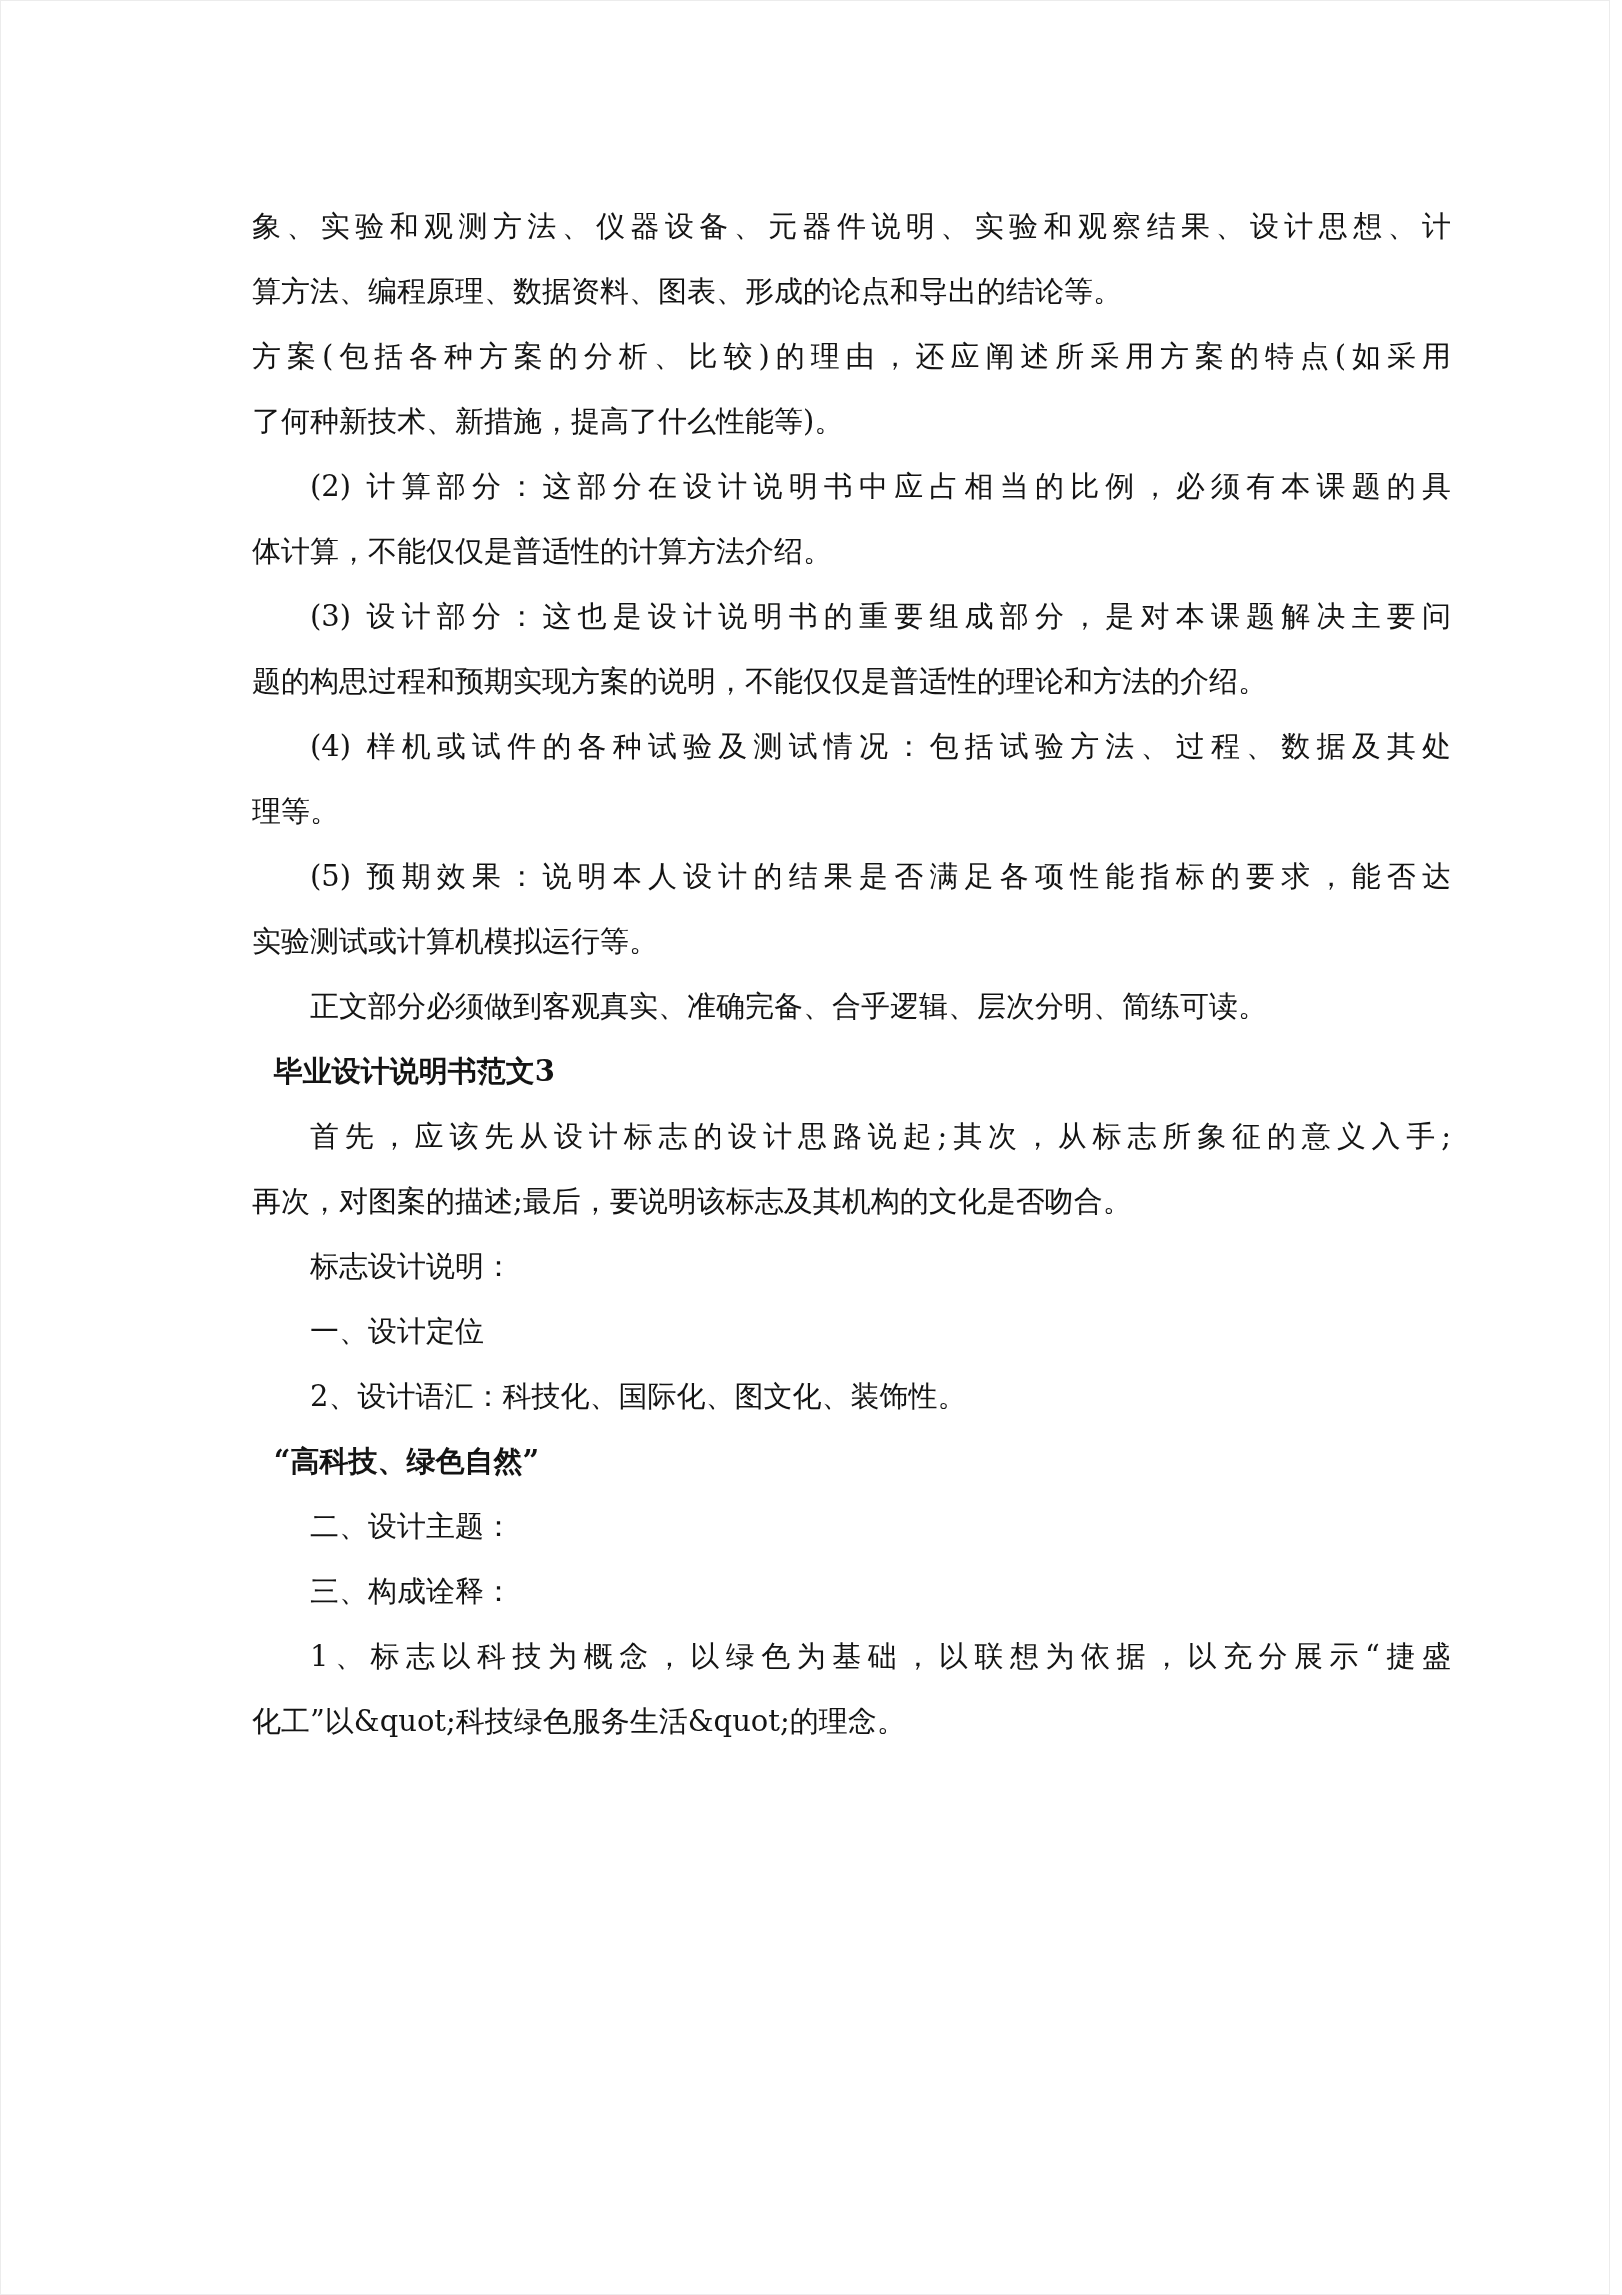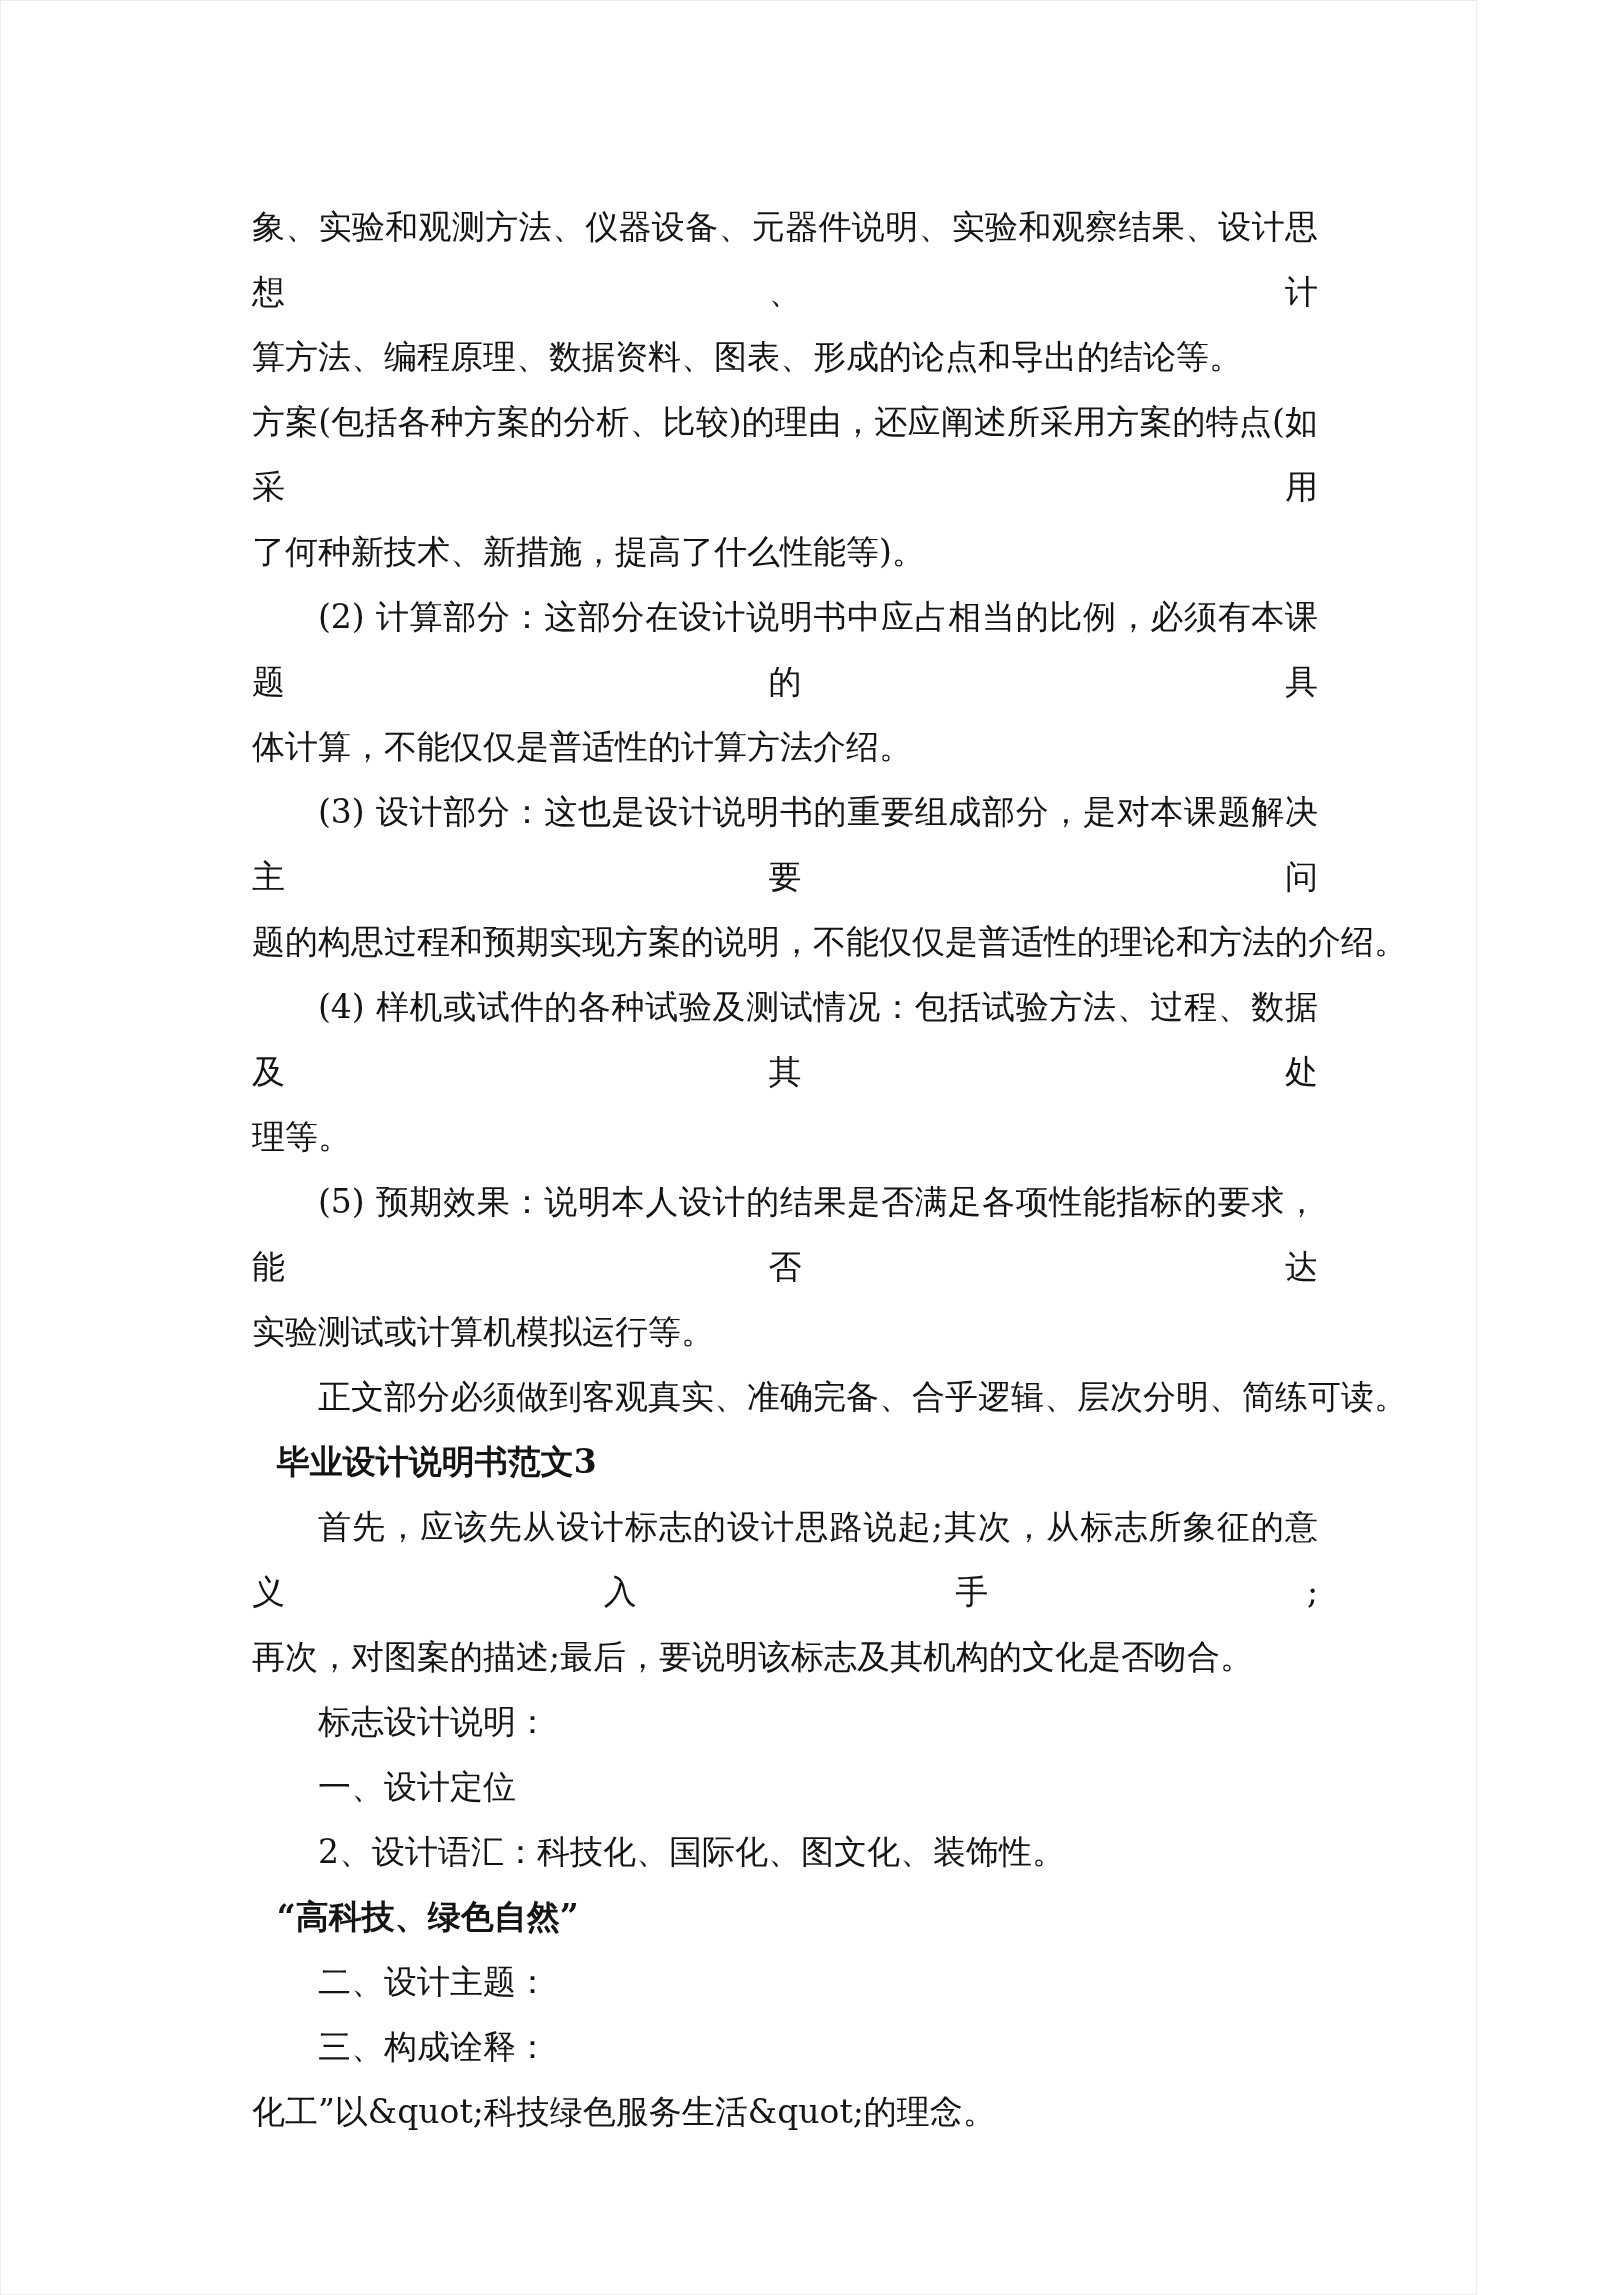--- a/index.html
+++ b/index.html
@@ -2,28 +2,28 @@
 <html style="font-size:10.5px"><head>
 <meta charset="utf-8">
 <style>
   html, body {
     margin: 0;
     padding: 0;
     background: #ffffff;
   }
   .page {
     position: relative;
-    width: 1477px;
+    width: 1610px;
     height: 2295px;
     background: #ffffff;
     box-sizing: border-box;
     border: 1.3px solid #ececec;
     padding: 193px 158px 0 251px;
     font-family: "DejaVu Serif", "Liberation Serif", serif;
-    font-size: 33px;
+    font-size: 29px;
     line-height: 65px;
     color: #141414;
     overflow: hidden;
   }
   .line {
     width: 100%;
     text-align: justify;
     text-align-last: left;
     white-space: nowrap;
   }
@@ -54,15 +54,16 @@
   <div class="line i2">正文部分必须做到客观真实、准确完备、合乎逻辑、层次分明、简练可读。</div>
   <div class="line i1">毕业设计说明书范文3</div>
   <div class="line i2 j">首先，应该先从设计标志的设计思路说起;其次，从标志所象征的意义入手;</div>
   <div class="line">再次，对图案的描述;最后，要说明该标志及其机构的文化是否吻合。</div>
   <div class="line i2">标志设计说明：</div>
   <div class="line i2">一、设计定位</div>
   <div class="line i2">2、设计语汇：科技化、国际化、图文化、装饰性。</div>
   <div class="line i1">“高科技、绿色自然”</div>
   <div class="line i2">二、设计主题：</div>
   <div class="line i2">三、构成诠释：</div>
+  <div class="line i2 j">1、标志以科技为概念，以绿色为基础，以联想为依据，以充分展示“捷盛</div>
   <div class="line">化工”以&amp;quot;科技绿色服务生活&amp;quot;的理念。</div>
 </div>
 
 
 </body></html>

